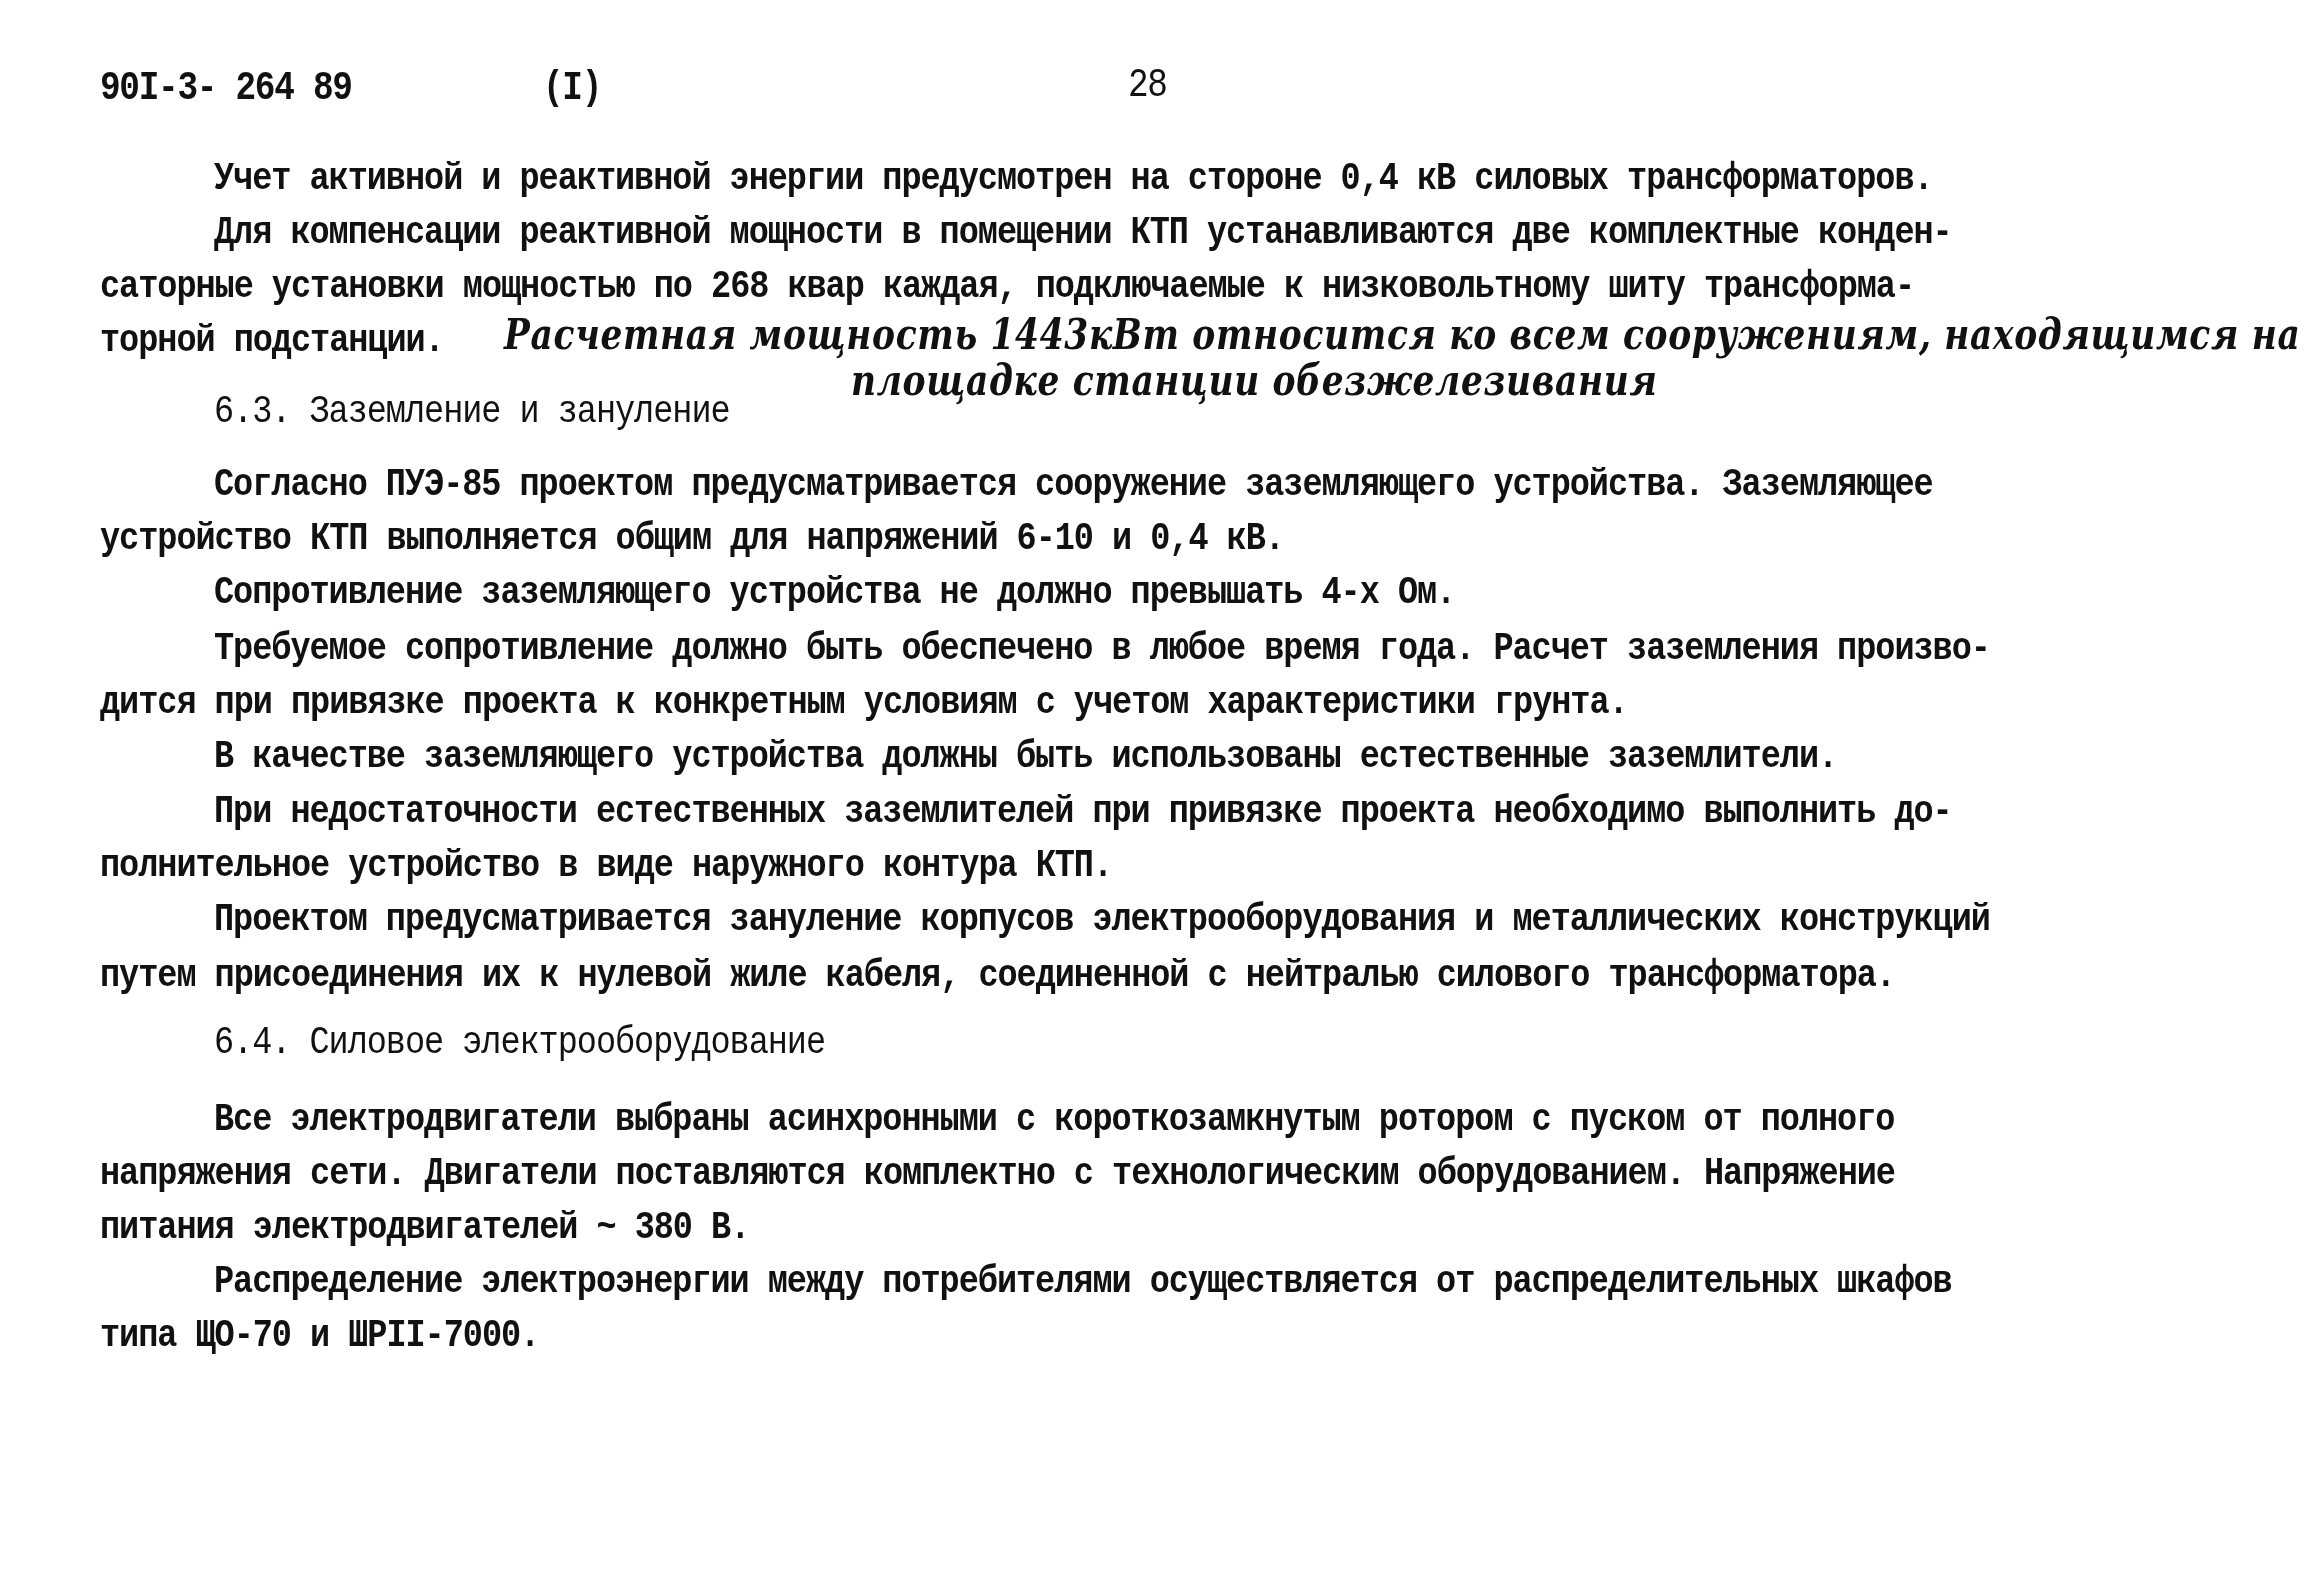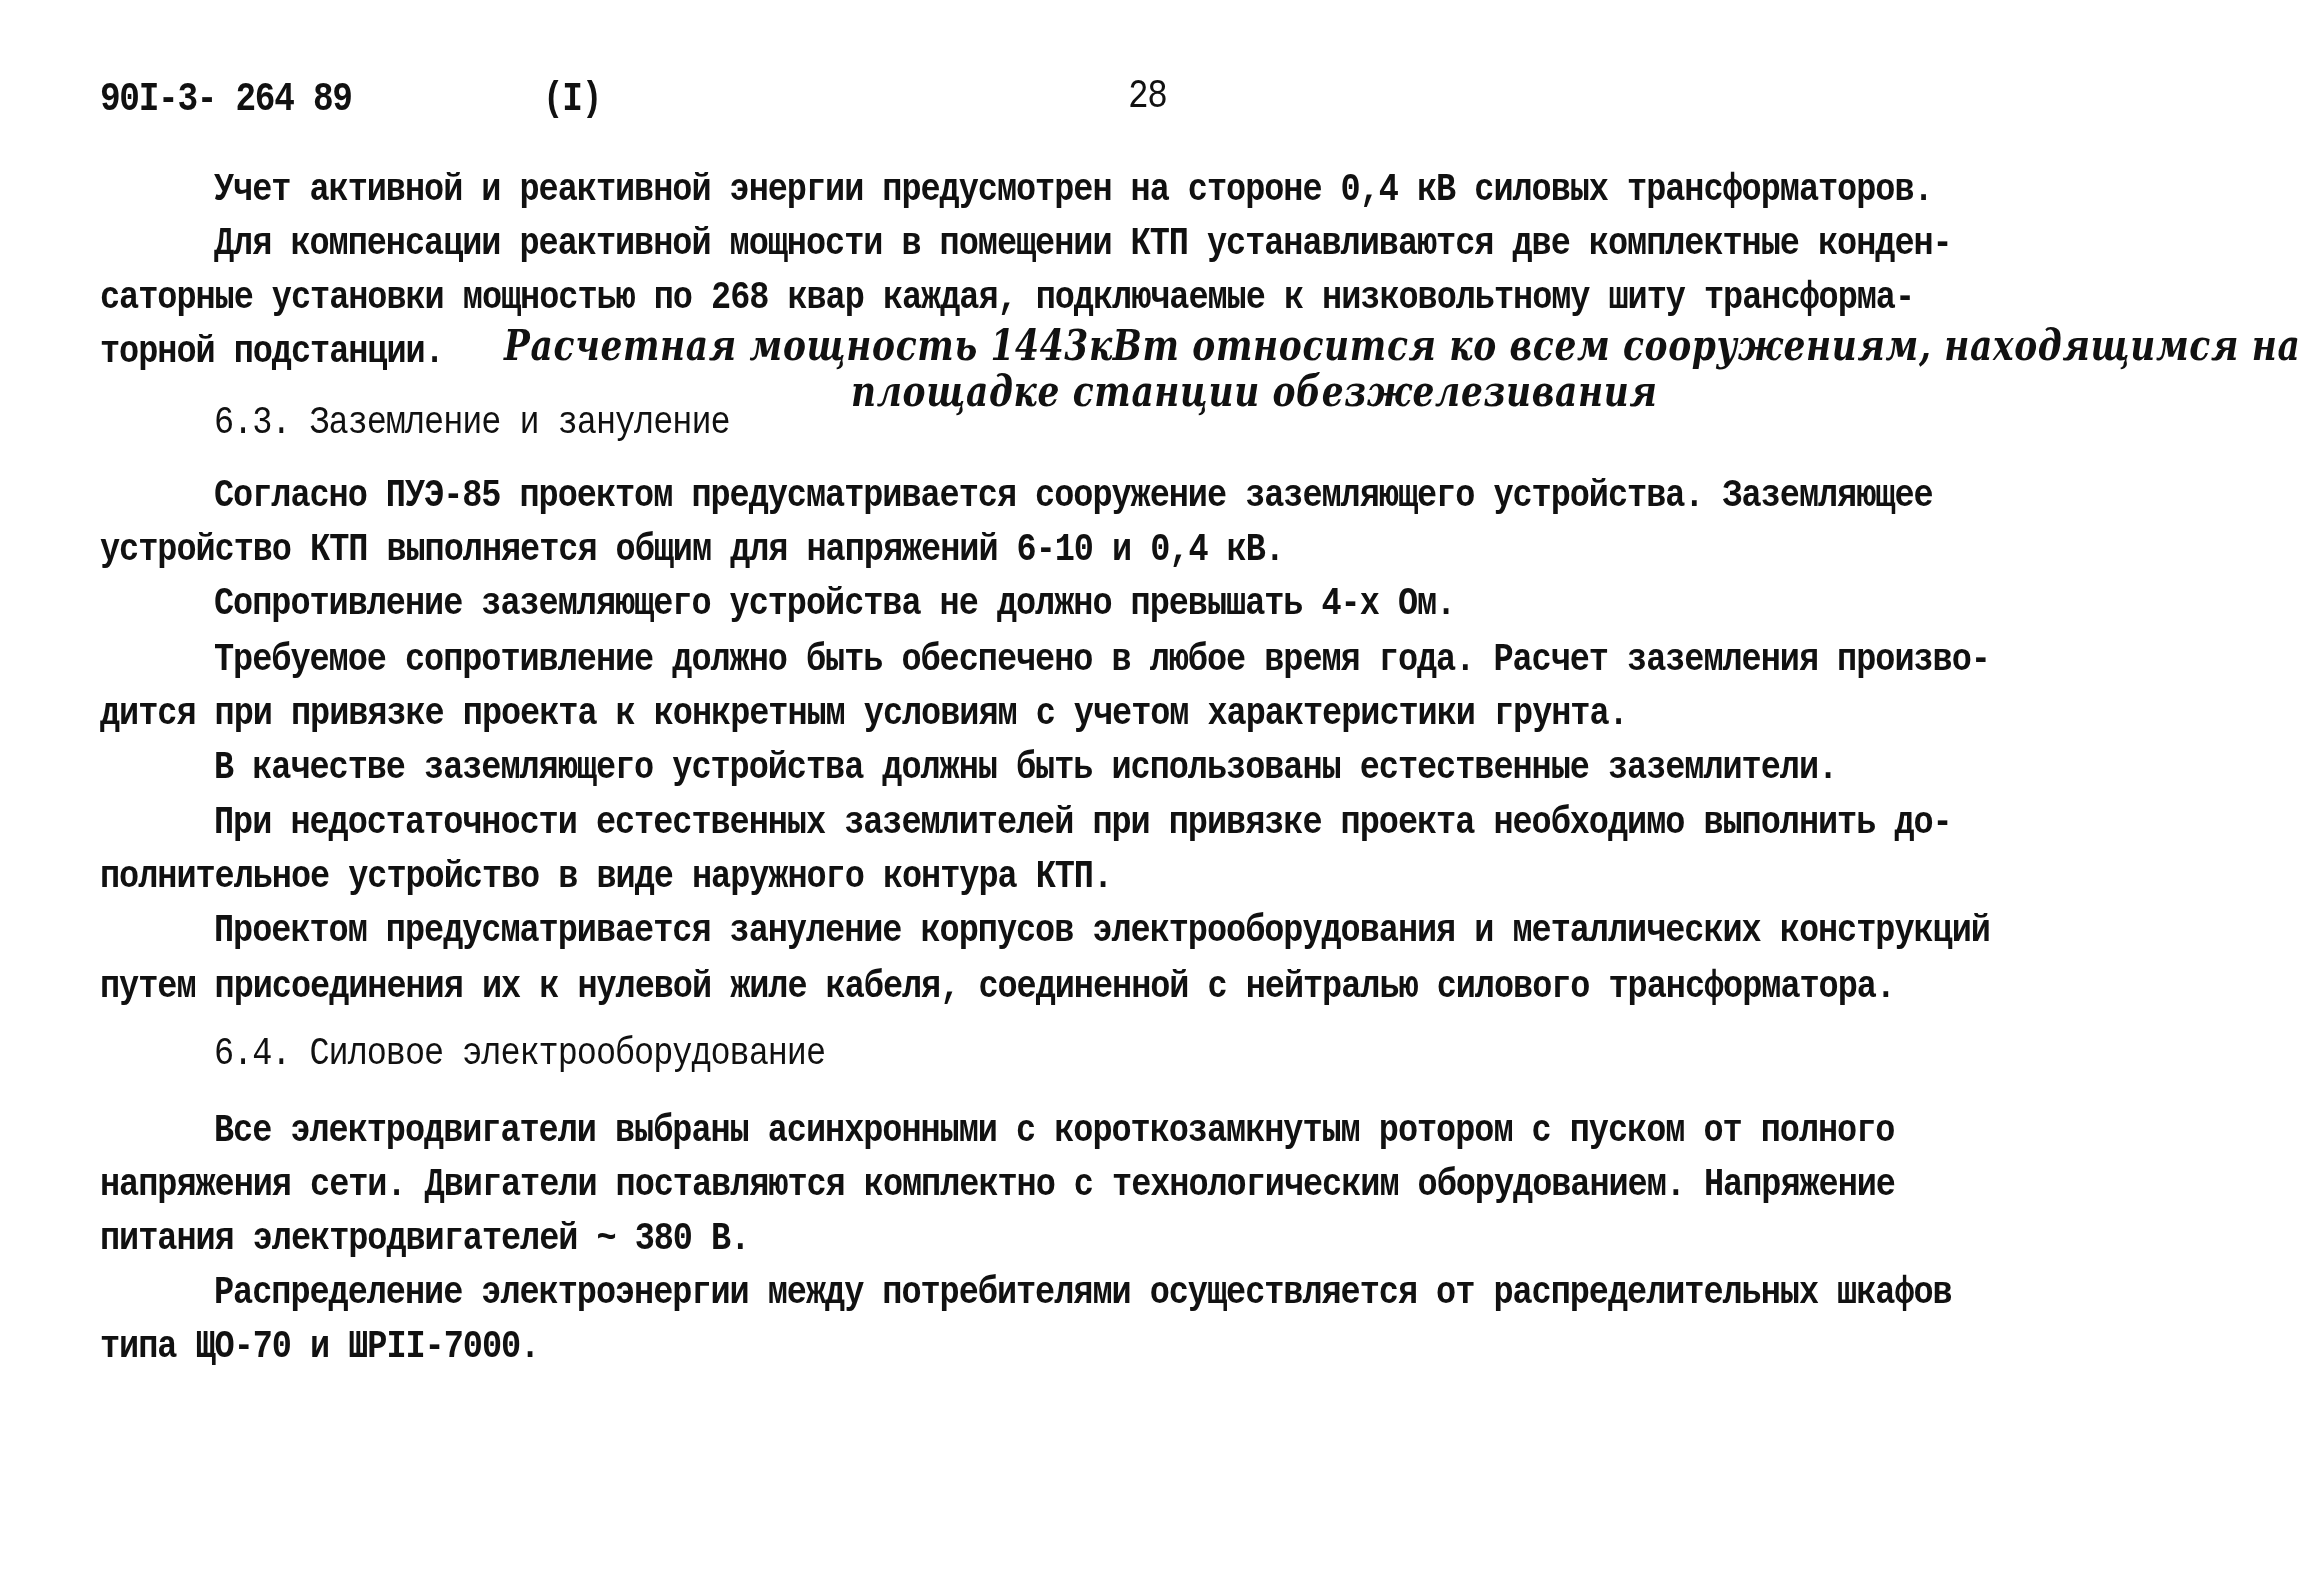--- a/index.html
+++ b/index.html
@@ -1,17 +1,17 @@
 <!DOCTYPE html>
 <html style="font-size:12.3px"><head>
 <meta charset="utf-8">
 <style>
   html, body { margin: 0; padding: 0; background: #ffffff; }
   body { width: 2319px; height: 1592px; position: relative; overflow: hidden; color: #111; }
-  .page { position: absolute; left: 0; top: 15px; width: 2319px; height: 1184px; }
+  .page { position: absolute; left: 0; top: 4px; width: 2319px; height: 1184px; }
   .line {
     position: absolute;
     font-family: "Liberation Mono", "DejaVu Sans Mono", monospace;
     font-size: 39px;
     font-weight: bold;
     line-height: 46px;
     white-space: nowrap;
     letter-spacing: -1.2px;
     transform: scaleX(0.86);
     transform-origin: left center;

